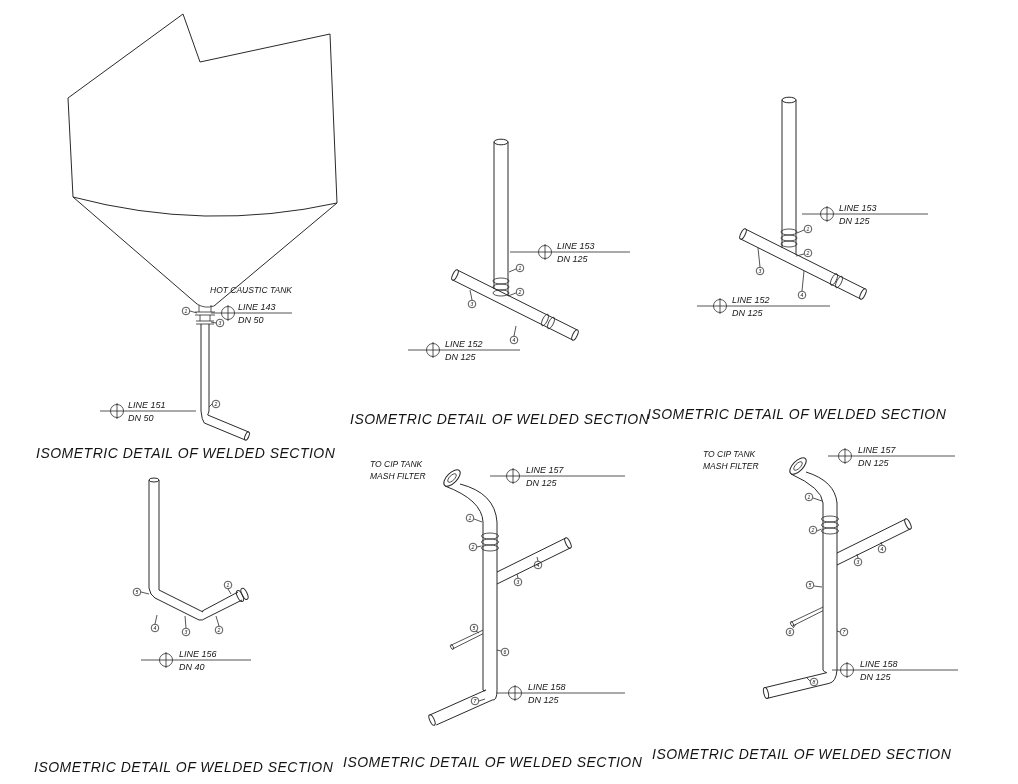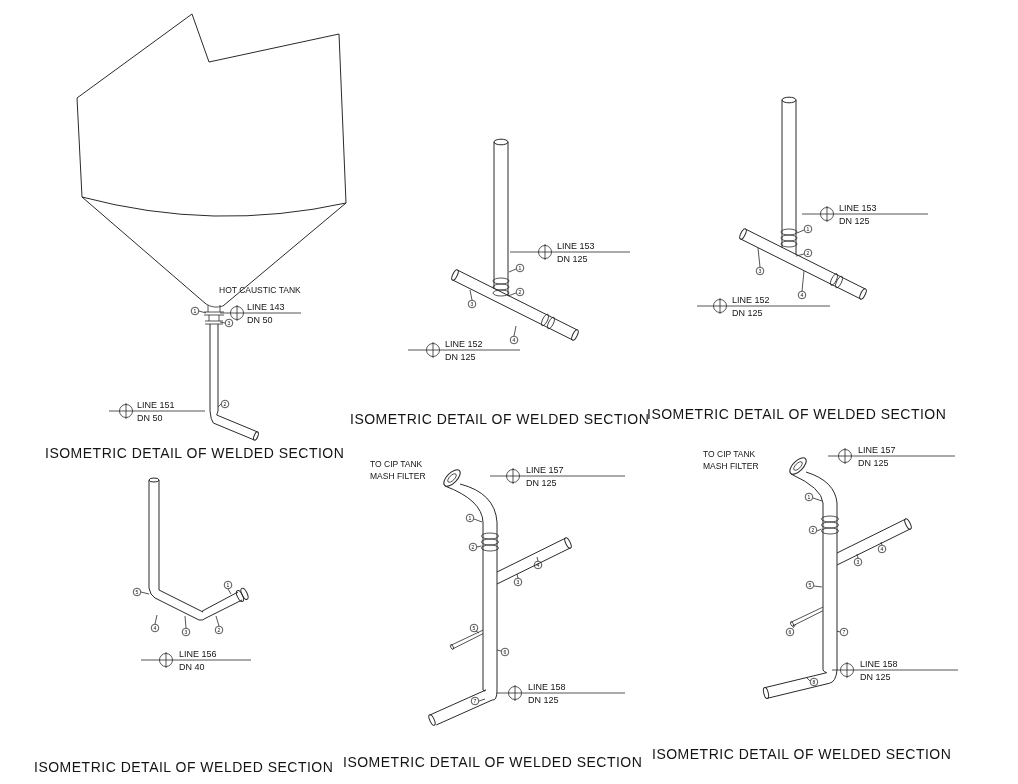--- a/index.html
+++ b/index.html
@@ -1,32 +1,32 @@
 <!DOCTYPE html>
 <html><head>
 <meta charset="utf-8">
 <style>
   * { margin:0; padding:0; box-sizing:border-box; }
   html,body { background:#ffffff; font-family:"Liberation Sans", sans-serif; }
   .sheet { position:relative; width:1018px; height:784px; background:#ffffff; overflow:hidden; }
-  .panel { position:absolute; }
+  .panel { position:absolute;font-style:italic; }
   svg { display:block; overflow:visible; }
   .o  { fill:none; stroke:#2a2a2a; stroke-width:1; }
   .t  { stroke-width:0.8; }
   .caption { font-size:14px; letter-spacing:0.5px; fill:#141414; }
   .lbl { font-size:9px; fill:#141414; }
   .wn  { font-size:5px; text-anchor:middle; fill:#141414; }
   .note { font-size:8.5px; fill:#141414; }
 </style>
 </head>
 <body>
 
 <div class="sheet">
 
-  <div class="panel" style="left:9px;top:0;width:345px;height:470px">
+  <div class="panel" style="left:0;top:0;width:345px;height:470px">
     <svg width="345" height="470" viewBox="0 0 345 470">
       <g>
         <polyline class="o" points="68,98 183,14 200,62 330,34"></polyline>
         <line class="o" x1="68" y1="98" x2="73" y2="197"></line>
         <line class="o" x1="330" y1="34" x2="337" y2="203"></line>
         <path class="o" d="M73,197 Q205,232 337,203"></path>
         <line class="o" x1="73" y1="197" x2="197" y2="304"></line>
         <line class="o" x1="337" y1="203" x2="214" y2="306"></line>
         <path class="o t" d="M197,304 Q205,309 214,306"></path>
       </g>

